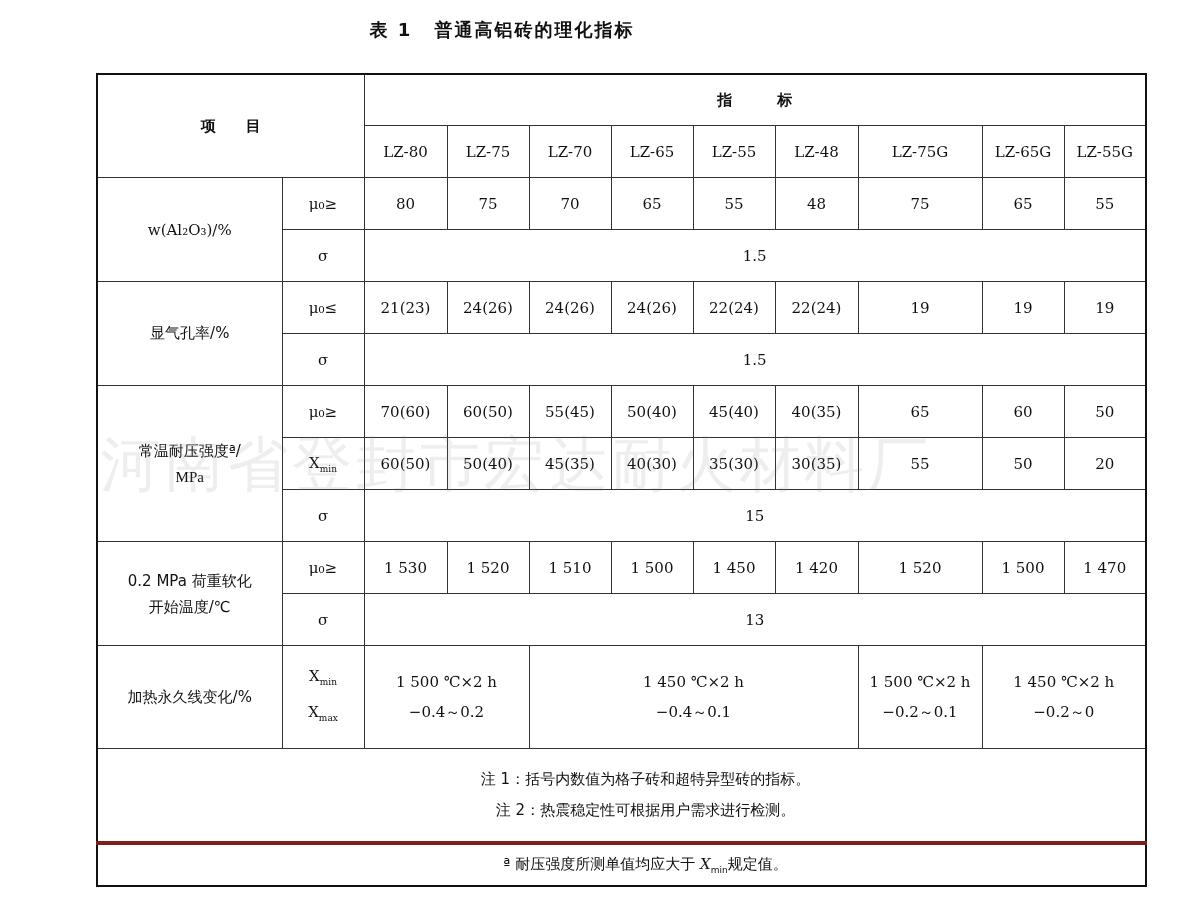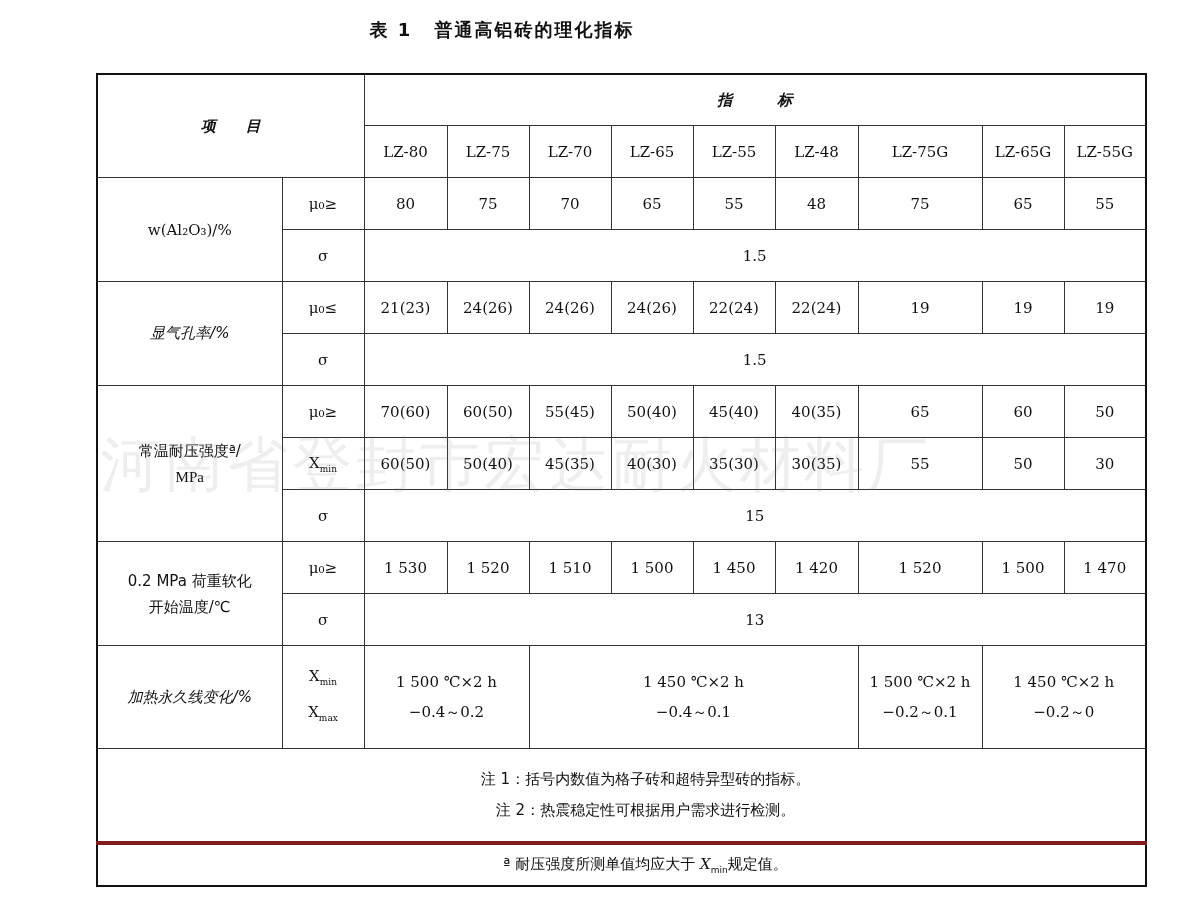--- a/index.html
+++ b/index.html
@@ -5,21 +5,21 @@
   html, body { margin: 0; padding: 0; background: #ffffff; }
   body { width: 1183px; height: 924px; position: relative; overflow: hidden;
          font-family: "DejaVu Serif", "Liberation Serif", serif; color: #111; }
   .title { position: absolute; left: 0; top: 18px; width: 1004px; text-align: center;
            font-family: "DejaVu Sans", sans-serif; font-weight: bold; font-size: 18px; letter-spacing: 2px; }
   .title .num { margin-right: 22px; }
   table.spec { position: absolute; left: 96px; top: 73px; width: 1049px; border-collapse: collapse;
                table-layout: fixed; border: 2px solid #111; }
   table.spec td { border: 1px solid #333; text-align: center; vertical-align: middle;
                   font-size: 15px; padding: 0; height: 51px; }
-  .cjk { font-family: "DejaVu Sans", sans-serif; font-size: 15px; font-style: italic; }
+  .cjk { font-family: "DejaVu Sans", sans-serif; font-size: 15px; }
   .item-label { font-family: "DejaVu Sans", sans-serif; font-size: 15px; line-height: 26px; }
   .sym { font-size: 15px; }
   sub.s { font-size: 9px; font-style: normal; }
   .thick-top td { border-top: 2px solid #111; }
   .notes td { text-align: left; padding-left: 48px !important; font-family: "DejaVu Sans", sans-serif; font-size: 14px; }
   .notes .line { line-height: 31px; }
   .watermark { position: absolute; left: 100px; top: 425px; width: 1000px; font-family: "DejaVu Sans", sans-serif;
                font-size: 60px; color: rgba(120,120,120,0.13); letter-spacing: 4px; white-space: nowrap; pointer-events: none; }
   .two-line { line-height: 30px; }
 </style>
@@ -117,21 +117,21 @@
   <tr>
     <td class="sym" style="font-style:normal"><span>X</span><sub class="s">min</sub></td>
     <td>60(50)</td>
     <td>50(40)</td>
     <td>45(35)</td>
     <td>40(30)</td>
     <td>35(30)</td>
     <td>30(35)</td>
     <td>55</td>
     <td>50</td>
-    <td>30</td>
+    <td>20</td>
   </tr>
   <tr>
     <td class="sym">σ</td>
     <td colspan="9">15</td>
   </tr>
 
   <tr>
     <td rowspan="2" class="item-label">
       <div>0.2 MPa 荷重软化</div>
       <div>开始温度/℃</div>

